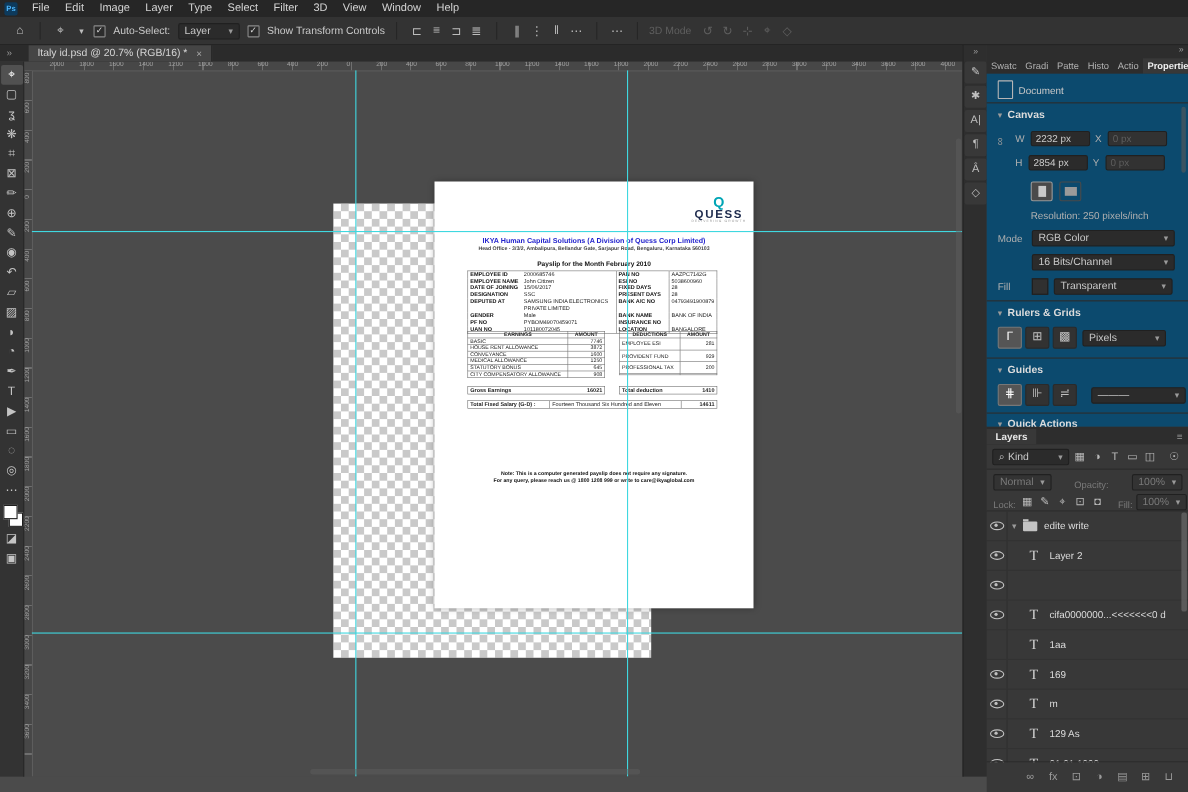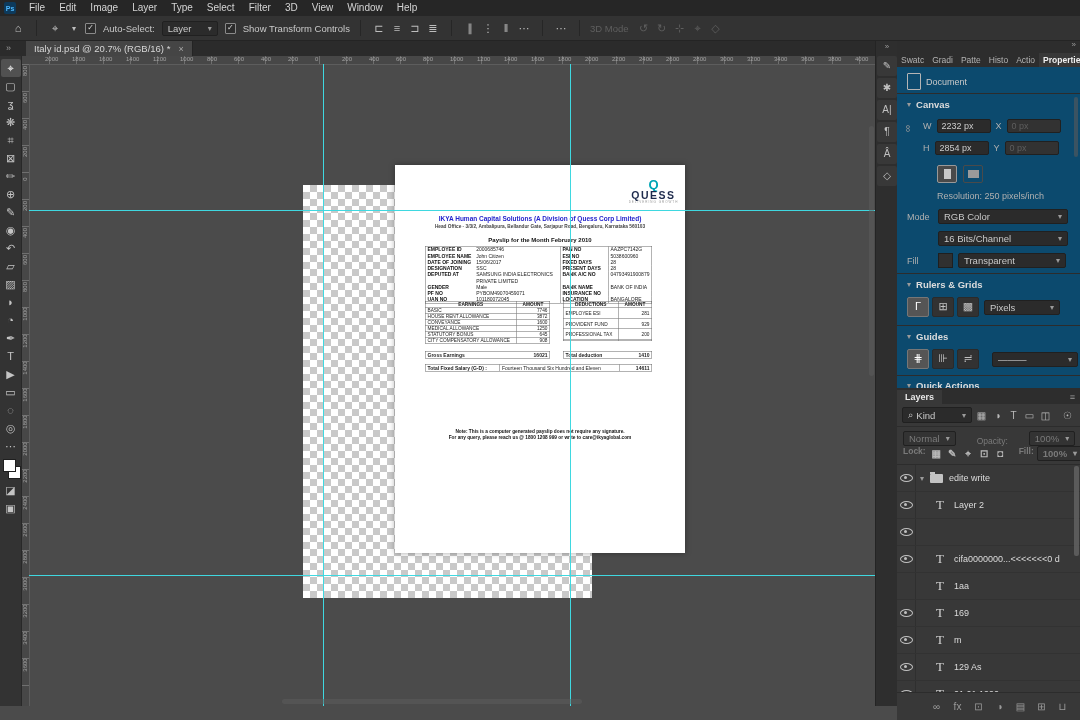--- a/index.html
+++ b/index.html
@@ -119,21 +119,21 @@
      font-size:11px;line-height:17px;text-align:center;}
   .pbtn.active{background:#555;color:#fff;border-color:#777;}
   .fillsw{width:13px;height:13px;border:1px solid #1f1f1f;background:#303030;}
   .pscroll{position:absolute;right:2px;top:30px;width:4px;height:60px;background:#5a5a5a;border-radius:2px;opacity:.6;}
   
   .layers-tabstrip{position:absolute;left:0;top:348px;width:183px;height:16px;background:#2d2d2d;display:flex;align-items:flex-end;}
   .ltab{background:#383838;color:#e8e8e8;font-weight:bold;font-size:9px;padding:2px 8px;}
   .layers-filter{position:absolute;left:0;top:364px;width:183px;height:22px;display:flex;align-items:center;gap:2px;padding:0 5px;box-sizing:border-box;}
   .mini-ic{width:15px;height:15px;color:#b9b9b9;font-size:10px;line-height:15px;text-align:center;}
   .layers-blend{position:absolute;left:0;top:386px;width:183px;height:20px;display:flex;align-items:flex-end;gap:21px;padding:0 6px;box-sizing:border-box;border-top:1px solid #2c2c2c;}
-  .layers-lock{position:absolute;left:0;top:406px;width:183px;height:18px;display:flex;align-items:flex-start;gap:3px;padding:0 6px;box-sizing:border-box;font-weight:bold;}
+  .layers-lock{position:absolute;left:0;top:406px;width:183px;height:18px;display:flex;align-items:flex-end;gap:3px;padding:0 6px;box-sizing:border-box;}
   .dimlab{color:#7a7a7a;font-size:8.5px;}
   .dd.dim{color:#7a7a7a;background:#333;}
   .layer-list{position:absolute;left:0;top:424px;width:183px;height:228px;overflow:hidden;border-top:1px solid #2c2c2c;}
   .layer-row{display:flex;height:26px;border-bottom:1px solid #323232;align-items:stretch;}
   .eye-cell{width:18px;border-right:1px solid #2f2f2f;display:flex;align-items:center;justify-content:center;}
   .eye{width:11px;height:6px;border:1px solid #c0c0c0;border-radius:50%;position:relative;}
   .eye::after{content:'';position:absolute;left:3px;top:0.5px;width:3px;height:3px;background:#c0c0c0;border-radius:50%;}
   .layer-body{display:flex;align-items:center;gap:6px;padding-left:16px;flex:1;overflow:hidden;}
   .layer-body.grp{padding-left:4px;}
   .chev{color:#9a9a9a;font-size:8px;}

